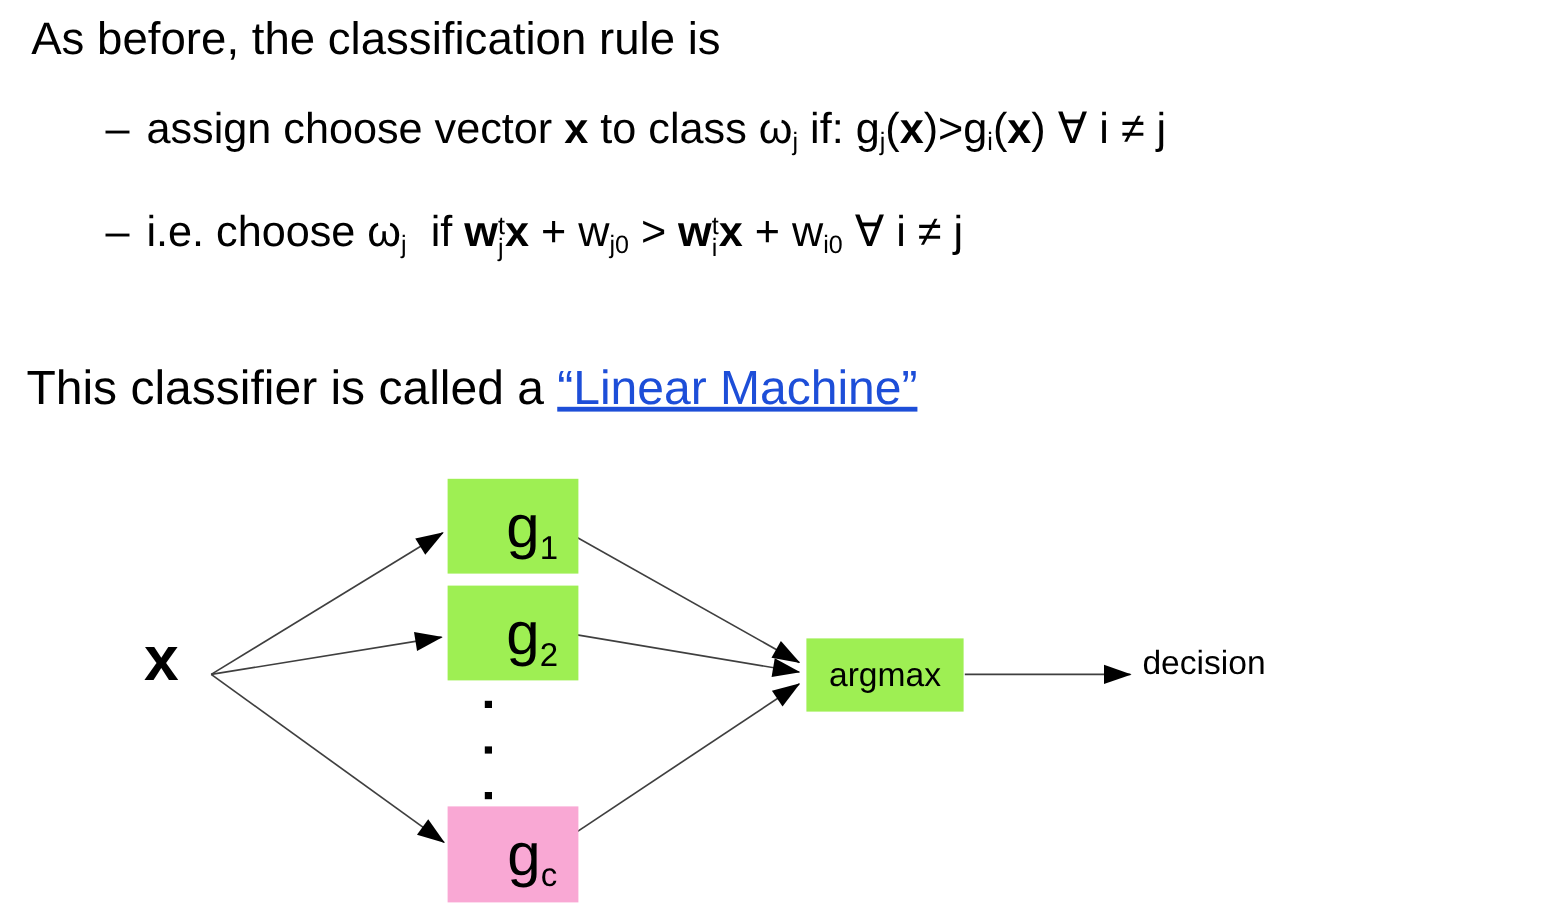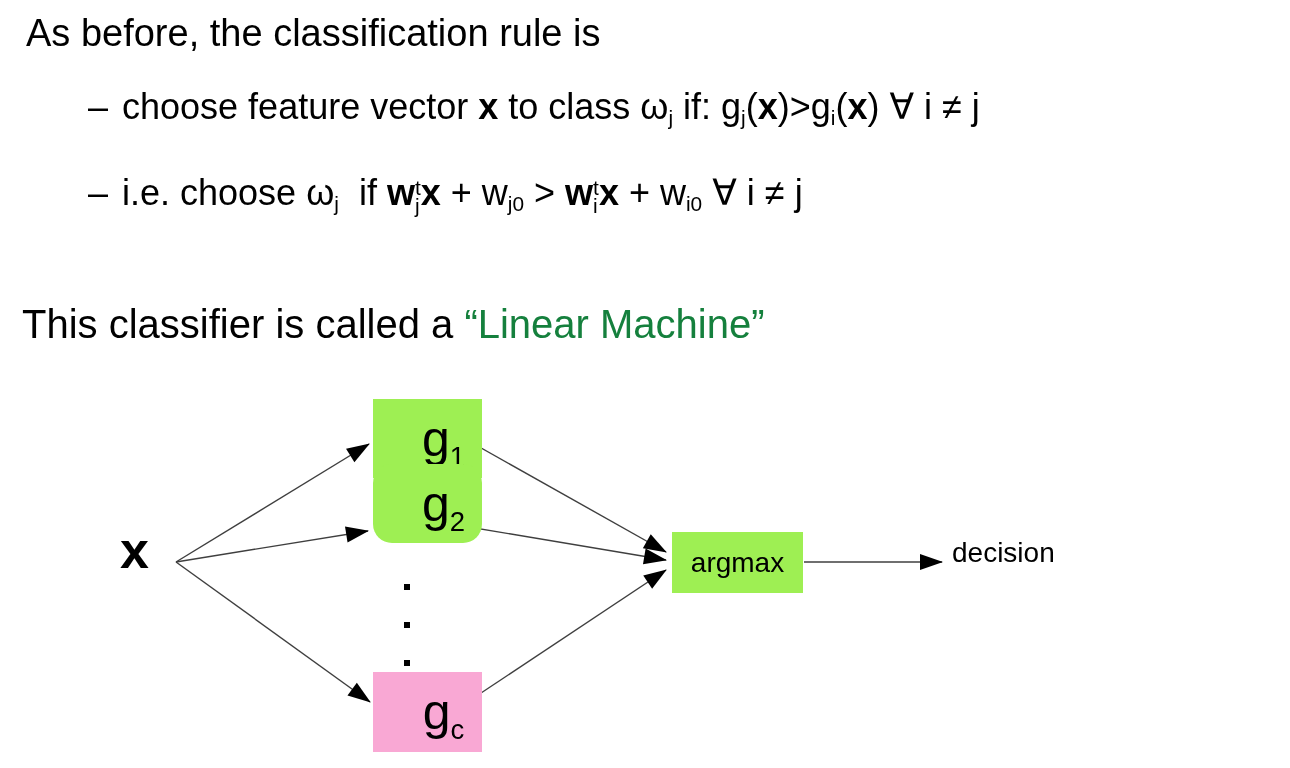--- a/index.html
+++ b/index.html
@@ -24,53 +24,53 @@
   .ss { display:inline-flex; flex-direction:column; font-size:0.58em;
         line-height:0.9; vertical-align:0.5em; }
   .ss span { display:block; }
 
   
   .arrows { position:absolute; left:0; top:0; width:1290px; height:768px; pointer-events:none; }
   .xlabel { position:absolute; left:120px; top:524px; font-size:52px; font-weight:bold; line-height:1; }
   .gbox { position:absolute; left:373px; width:77px; height:79px;
           display:flex; align-items:center; justify-content:center;padding-left:32px; }
   .g1 { top:399px; }
-  .g2 { top:464px;border-radius:19px; }
+  .g2 { top:488px; }
   .gc { top:672px; height:80px; }
   .glabel { font-size:50px; line-height:1; }
   .glabel sub { font-size:0.55em; vertical-align:-0.35em; line-height:0; }
   .argmax { position:absolute; left:672px; top:532px; width:131px; height:61px;
             display:flex; align-items:center; justify-content:center; font-size:28px; }
   .decision { position:absolute; left:952px; top:538px; font-size:28px; line-height:1.1; }
   .dot { position:absolute; left:404px; width:6px; height:6px; background:#000; }
 </style>
 </head>
 <body style="color: rgb(0, 0, 0);">
 
 <div class="slide">
 
   <div class="title">As before, the classification rule is</div>
 
   <div class="bullet b1">
     <span class="dash">–</span>
-    <span class="rich"><span>choose feature vector </span><span class="b">x</span><span> to class ω</span><sub>j</sub><span> if: g</span><sub>j</sub><span>(</span><span class="b">x</span><span>)&gt;g</span><sub>i</sub><span>(</span><span class="b">x</span><span>) ∀ i ≠ j</span></span>
+    <span class="rich"><span>assign choose vector </span><span class="b">x</span><span> to class ω</span><sub>j</sub><span> if: g</span><sub>j</sub><span>(</span><span class="b">x</span><span>)&gt;g</span><sub>i</sub><span>(</span><span class="b">x</span><span>) ∀ i ≠ j</span></span>
   </div>
 
   <div class="bullet b2">
     <span class="dash">–</span>
     <span class="rich"><span>i.e. choose ω</span><sub>j</sub><span>&nbsp; if </span><span class="b">w</span><span class="ss">
           <span>t</span>
           <span>j</span>
         </span><span class="b">x</span><span> + w</span><sub>j0</sub><span> &gt; </span><span class="b">w</span><span class="ss">
           <span>t</span>
           <span>i</span>
         </span><span class="b">x</span><span> + w</span><sub>i0</sub><span> ∀ i ≠ j</span></span>
   </div>
 
-  <div class="statement rich"><span>This classifier is called a </span><span style="color: #15803d;">“Linear Machine”</span></div>
+  <div class="statement rich"><span>This classifier is called a </span><span style="color: #1d4ed8; text-decoration: underline;">“Linear Machine”</span></div>
 
   <div>
 
     <svg class="arrows" width="1290" height="768" viewBox="0 0 1290 768" xmlns="http://www.w3.org/2000/svg" style="color: rgb(63, 63, 63);">
       <defs>
         <marker id="ah" markerUnits="userSpaceOnUse" markerWidth="24" markerHeight="18" refX="23" refY="9" orient="auto">
           <path d="M1,1 L24,9 L1,17 Z" fill="#000000"></path>
         </marker>
       </defs>
       <g stroke="currentColor" stroke-width="1.4" fill="none" id="arrow-group">

